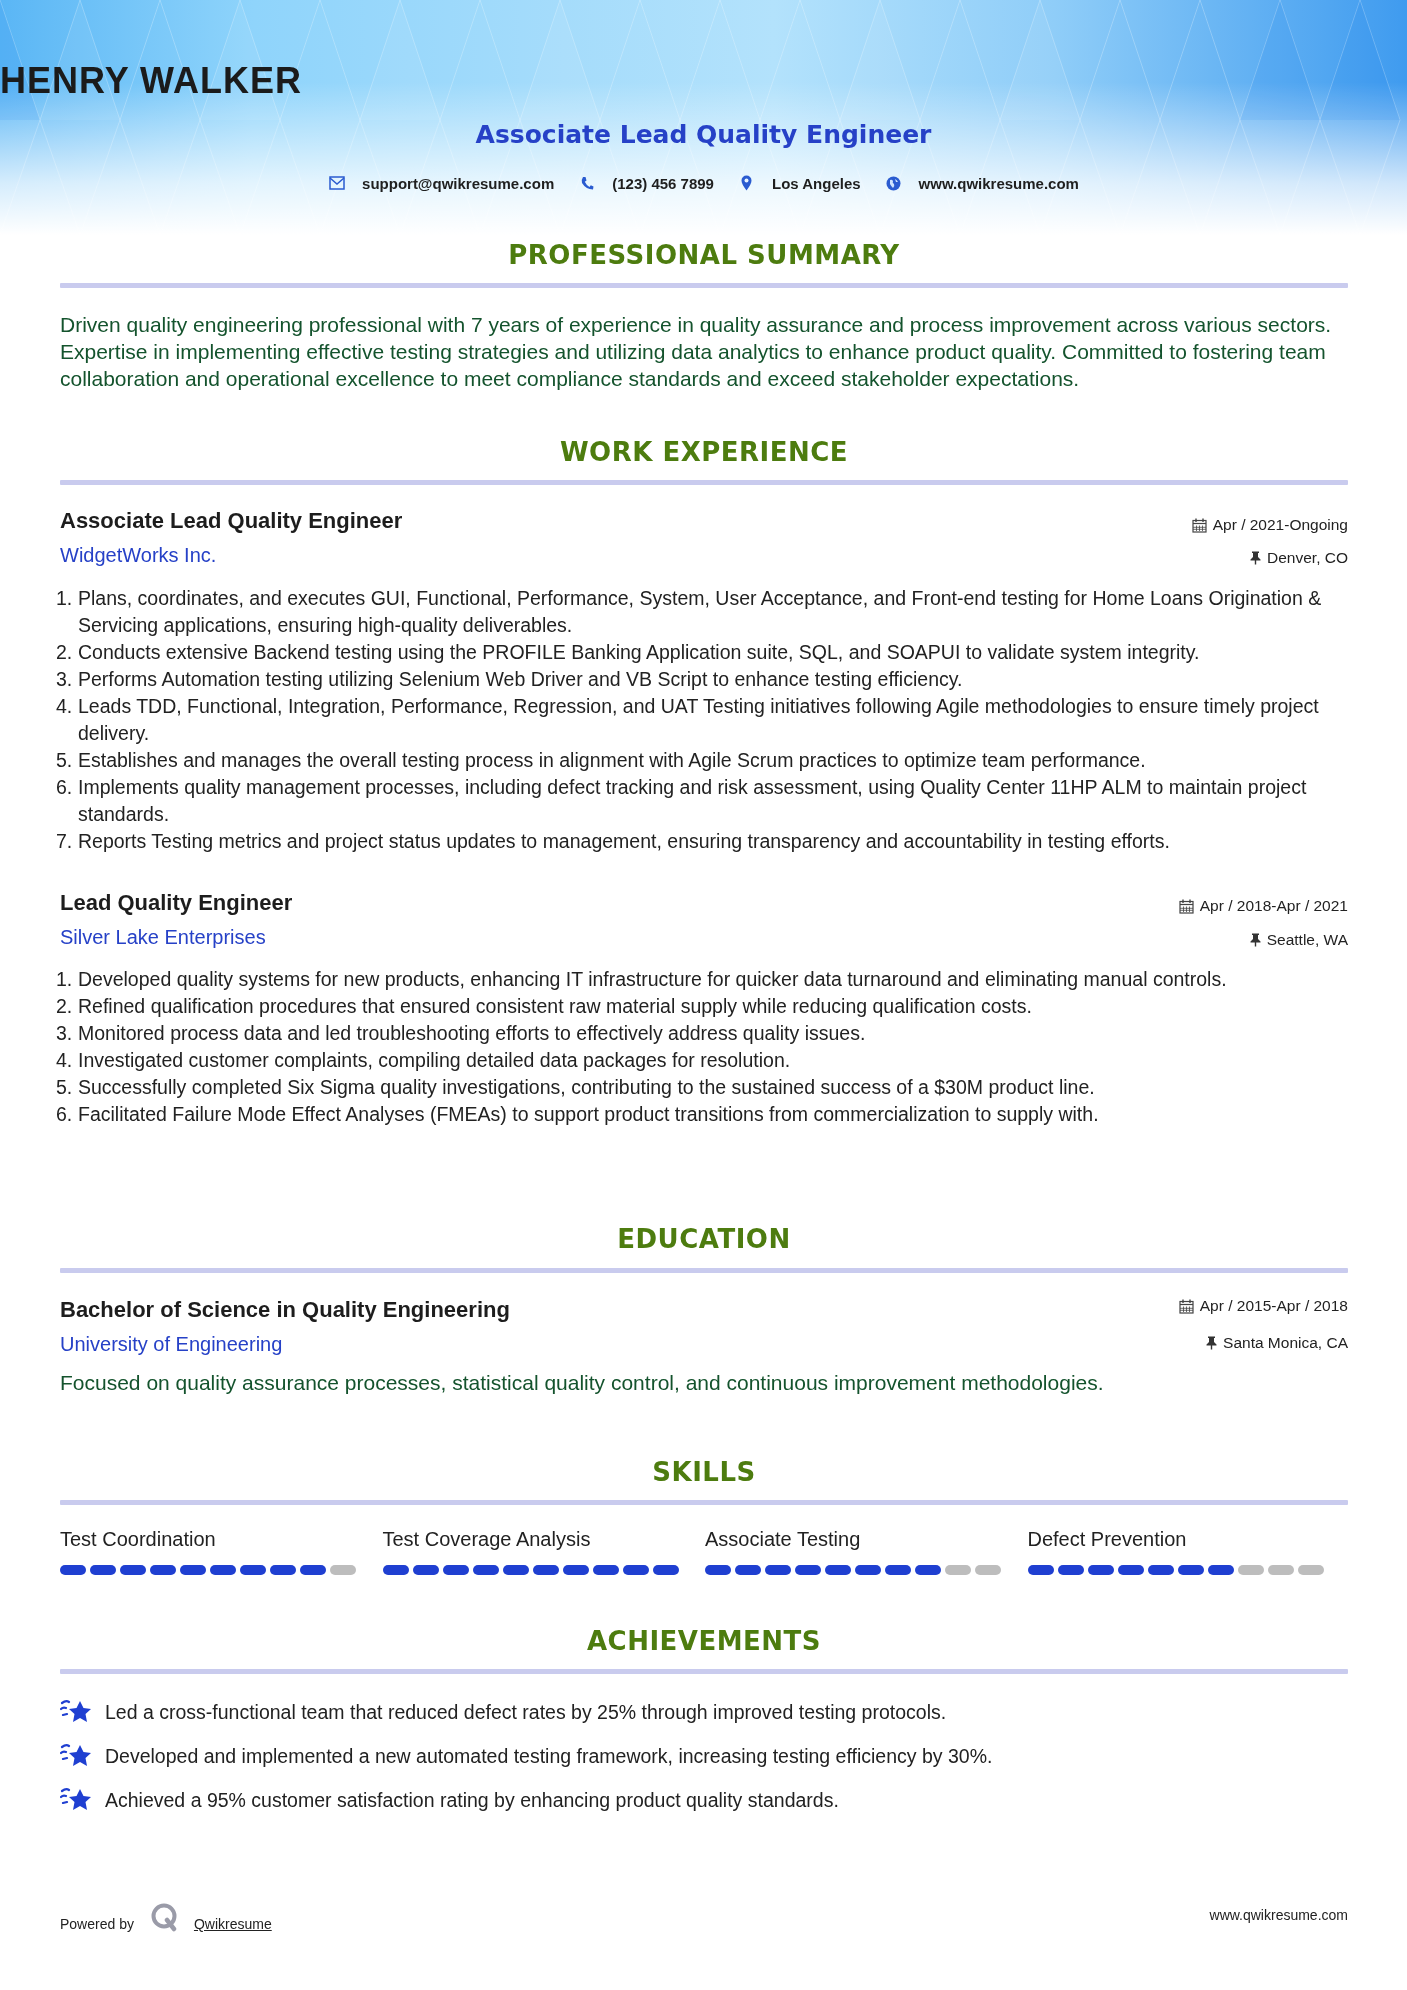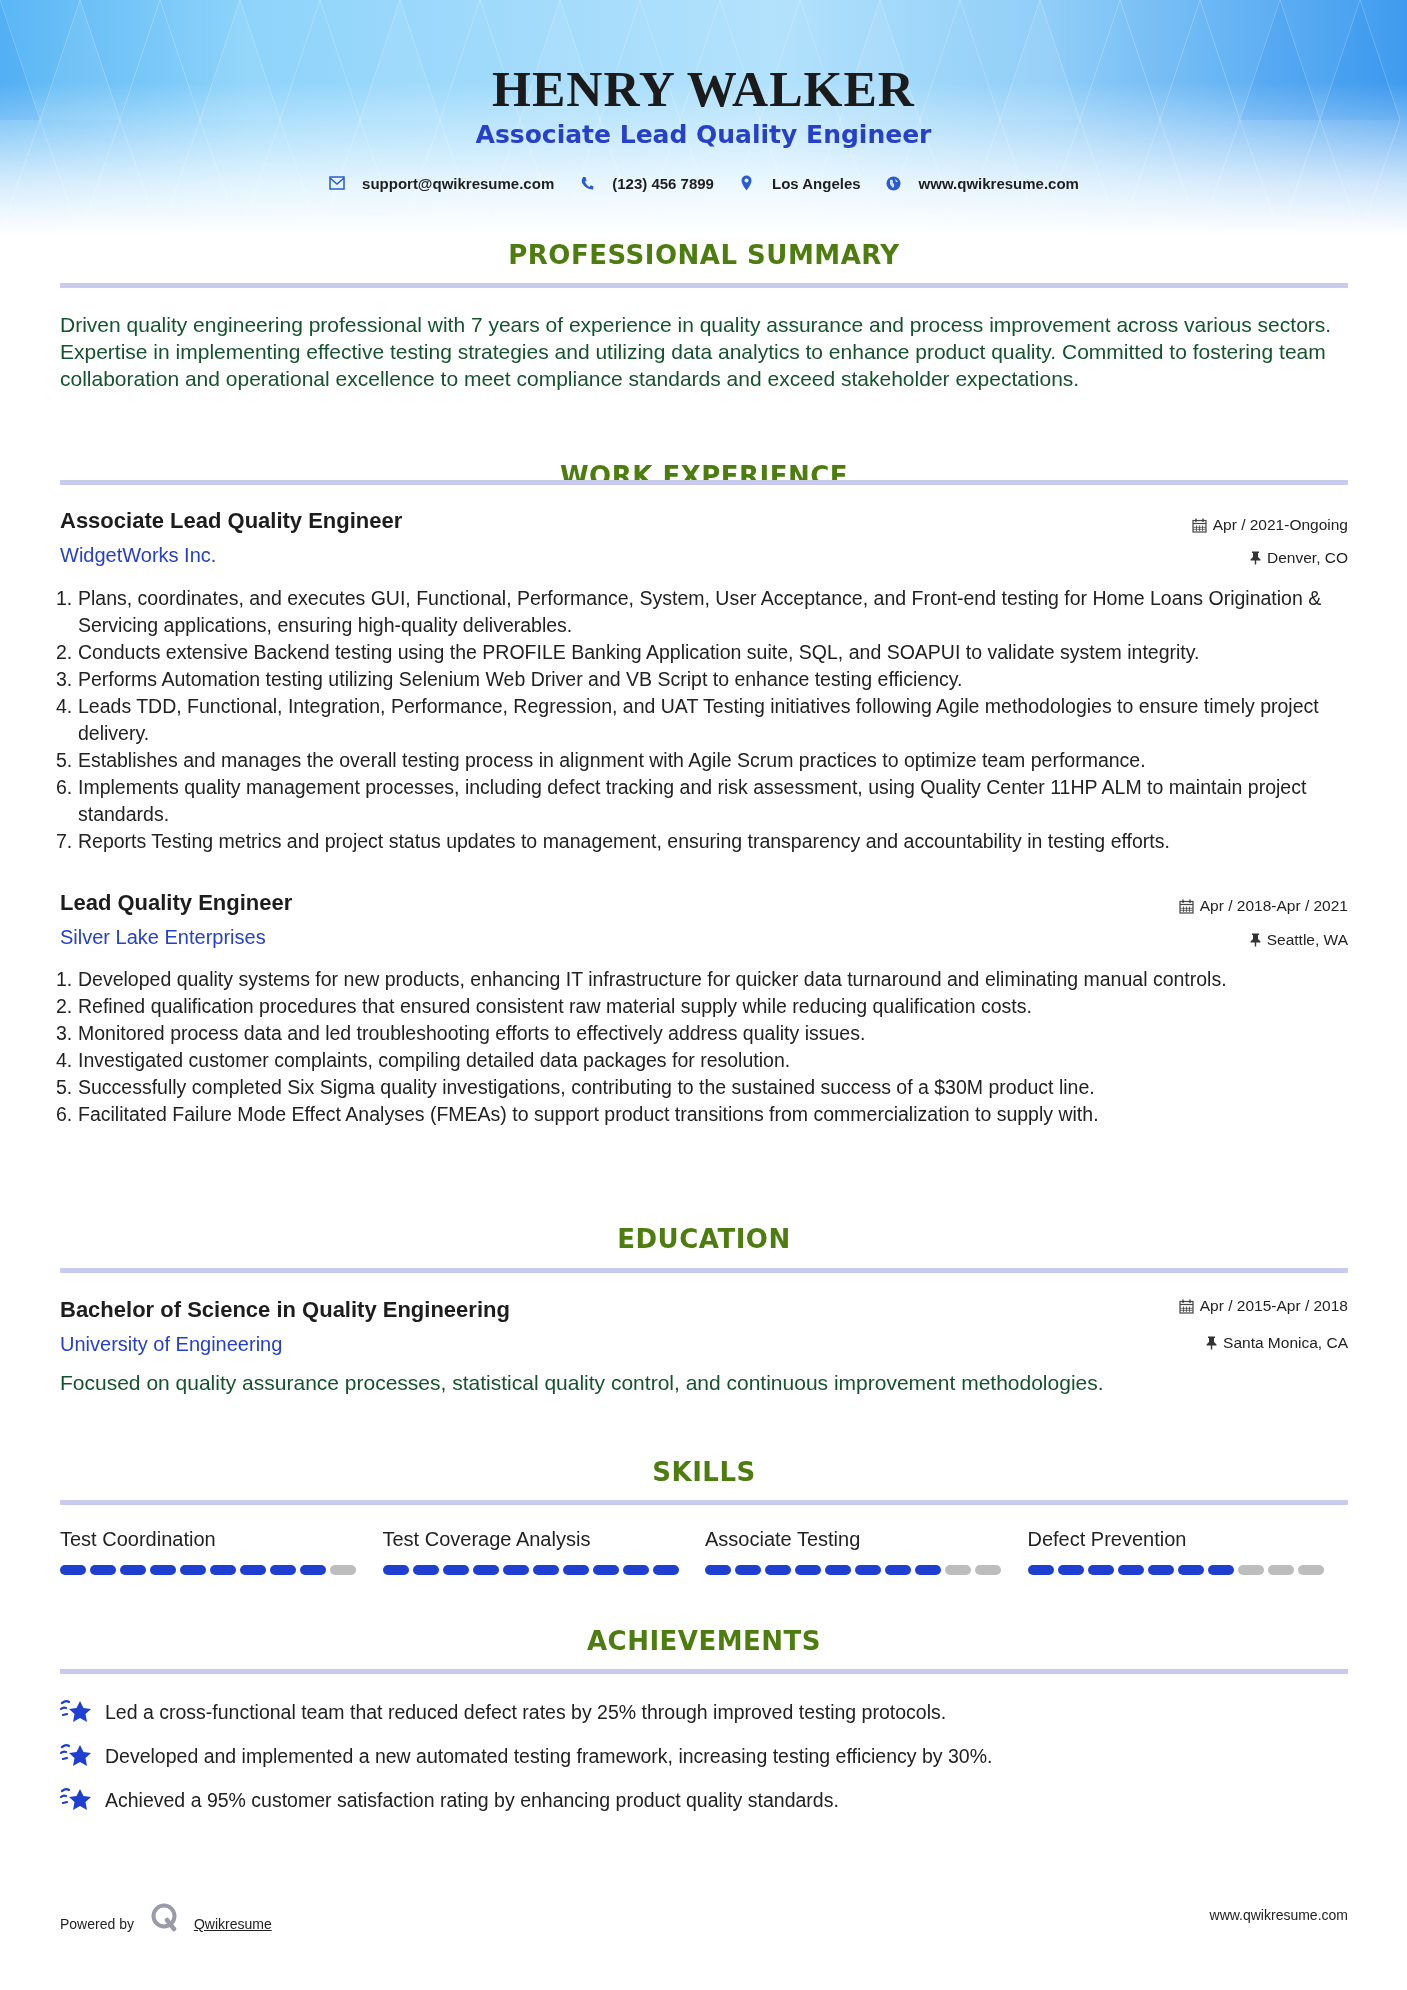--- a/index.html
+++ b/index.html
@@ -8,23 +8,23 @@
 
   .header {
     position: absolute; left: 0; top: 0; width: 1407px; height: 235px;
     background:
       linear-gradient(180deg, rgba(255,255,255,0) 0%, rgba(255,255,255,0) 35%, rgba(255,255,255,0.75) 78%, #ffffff 100%),
       linear-gradient(90deg, #5ab6f5 0%, #8fd4fb 18%, #a5dcfb 40%, #b3e2fc 55%, #8fcdf8 75%, #3f9bef 100%);
     overflow: hidden;
   }
   .header svg.pattern { position: absolute; left: 0; top: 0; width: 1407px; height: 235px; opacity: 0.55; }
   .name {
-    position: absolute; left: 0; width: 100%; top: 60px; text-align: center;
-    font-size: 50px; font-weight: 700; letter-spacing: 1px; color: #1b1b1b;
-    font-family: Liberation Serif, serif;
+    position: absolute; left: 0; width: 100%; top: 60px; 
+    font-size: 36px; font-weight: 700; letter-spacing: 1px; color: #1b1b1b;
+    font-family: Liberation Sans, sans-serif;
   }
   .role {
     position: absolute; left: 0; width: 100%; top: 120px; text-align: center;
     font-size: 25px; font-weight: 700; color: #2641c7;
     font-family: "DejaVu Sans", sans-serif;
   }
   .contacts {
     position: absolute; left: 0; width: 100%; top: 174px; display: flex; justify-content: center; align-items: center; gap: 0;
     font-size: 15px; font-weight: 700; color: #1f1f1f;
   }
@@ -124,21 +124,21 @@
       </span>
       <span>www.qwikresume.com</span>
     </div>
   </div>
 </div>
 
 <div class="section-title" style="top:240px;">PROFESSIONAL SUMMARY</div>
 <div class="rule" style="top:283px;"></div>
 <div class="para" style="top:311px;">Driven quality engineering professional with 7 years of experience in quality assurance and process improvement across various sectors. Expertise in implementing effective testing strategies and utilizing data analytics to enhance product quality. Committed to fostering team collaboration and operational excellence to meet compliance standards and exceed stakeholder expectations.</div>
 
-<div class="section-title" style="top:437px;margin-top:24px;">WORK EXPERIENCE</div>
+<div class="section-title" style="top:437px;">WORK EXPERIENCE</div>
 <div class="rule" style="top:480px;"></div>
 
 <div class="job-title" style="top:508px;">Associate Lead Quality Engineer</div>
 <div class="meta" style="top:516px;">
   <span class="ic">
     <svg width="15" height="15" viewBox="0 0 15 15">
         <rect x="1" y="2.5" width="13" height="11.5" fill="none" stroke="#444" stroke-width="1.2"></rect>
         <line x1="1" y1="5.5" x2="14" y2="5.5" stroke="#444" stroke-width="1.2"></line>
         <line x1="4" y1="0.5" x2="4" y2="4" stroke="#444" stroke-width="1.4"></line>
         <line x1="11" y1="0.5" x2="11" y2="4" stroke="#444" stroke-width="1.4"></line>

